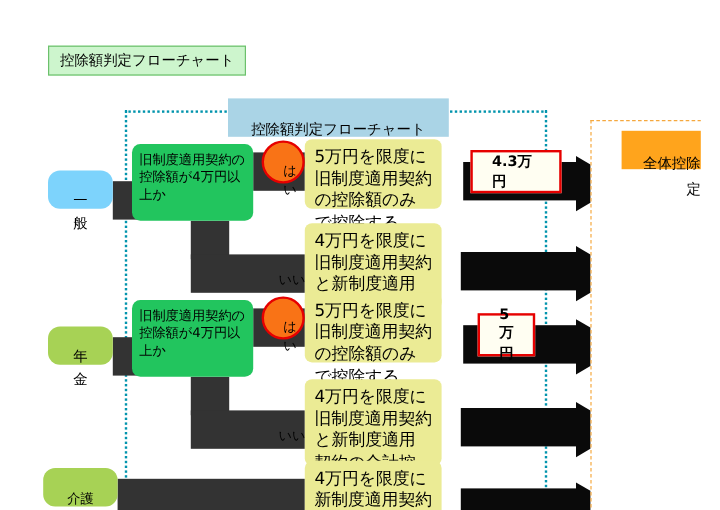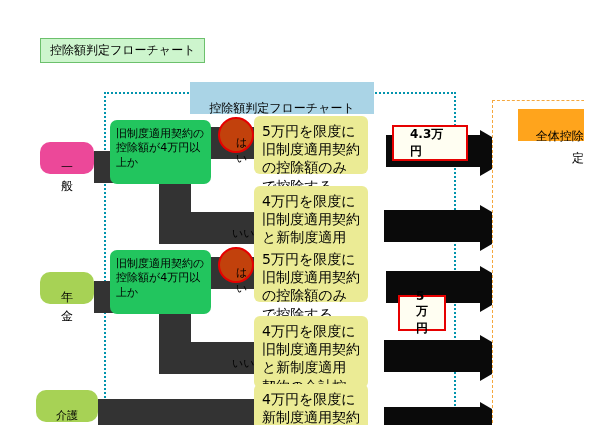--- a/index.html
+++ b/index.html
@@ -10,31 +10,31 @@
   .title-box { position:absolute; left:8px; top:6px; padding:3px 9px;
     border:1px solid #6cc06c; background:#cdf5cd; font-size:12px; z-index:4; }
 
   .flow-border { position:absolute; left:72px; top:60px; width:352px; height:354px;
     border:2px dotted #0294ad; z-index:1; }
   .flow-header { position:absolute; left:158px; top:50px; width:184px; height:21px;
     background:#aad4e6; text-align:center; line-height:21px; font-size:12px; z-index:3; }
 
   .pill { position:absolute; height:19px; line-height:19px; text-align:center;
     border-radius:10px; font-size:12px; z-index:2; }
-  .pill-blue { background:#ec4899; }
+  .pill-blue { background:#7dd3fc; }
   .pill-green { background:#a7d255; }
 
   .decision { position:absolute; left:78px; width:101px; background:#22c55e;
     border-radius:7px; padding:7px 6px; font-size:11px; line-height:1.3; z-index:2; }
 
   .outcome { position:absolute; left:222px; width:114px; background:#ebeb95;
     border-radius:6px; padding:6px 8px; font-size:14px; line-height:1.3; z-index:2; }
 
   .yes-ellipse { position:absolute; width:34px; height:20px; border:2px solid #e60000;
-    border-radius:50%; background:#c2410c; text-align:center; line-height:16px;
+    border-radius:50%; background:#f97316; text-align:center; line-height:16px;
     font-size:11px; z-index:3; }
   .no-label { position:absolute; font-size:11px; z-index:2;margin-top:16px; }
 
   .amount { position:absolute; border:2px solid #e60000; background:#fffef2;
     font-weight:bold; font-size:12px; z-index:4;
     display:flex; align-items:center; justify-content:center; }
 
   .hline { position:absolute; height:1px; background:#333; z-index:1; }
   .vline { position:absolute; width:1px; background:#333; z-index:1; }
   .shaft { position:absolute; height:4px; background:#0a0a0a; z-index:1; }
@@ -92,18 +92,18 @@
   <div class="shaft" style="left:352px; top:178px; width:96px;"></div>
   <div class="head" style="left:448px; top:173px;"></div>
   <div class="shaft" style="left:354px; top:239px; width:94px;"></div>
   <div class="head" style="left:448px; top:234px;"></div>
   <div class="shaft" style="left:352px; top:308px; width:96px;"></div>
   <div class="head" style="left:448px; top:303px;"></div>
   <div class="shaft" style="left:352px; top:375px; width:96px;"></div>
   <div class="head" style="left:448px; top:370px;"></div>
 
   <div class="amount" style="left:360px; top:93px; width:76px; height:24px;">4.3万円</div>
-  <div class="amount" style="left:366px; top:229px; width:48px; height:24px;margin-top:34px;">5万円</div>
+  <div class="amount" style="left:366px; top:229px; width:48px; height:24px;">5万円</div>
 
   <div class="summary-border"></div>
   <div class="summary-header">全体控除額の判定</div>
 
 </div>
 
 </body></html>

